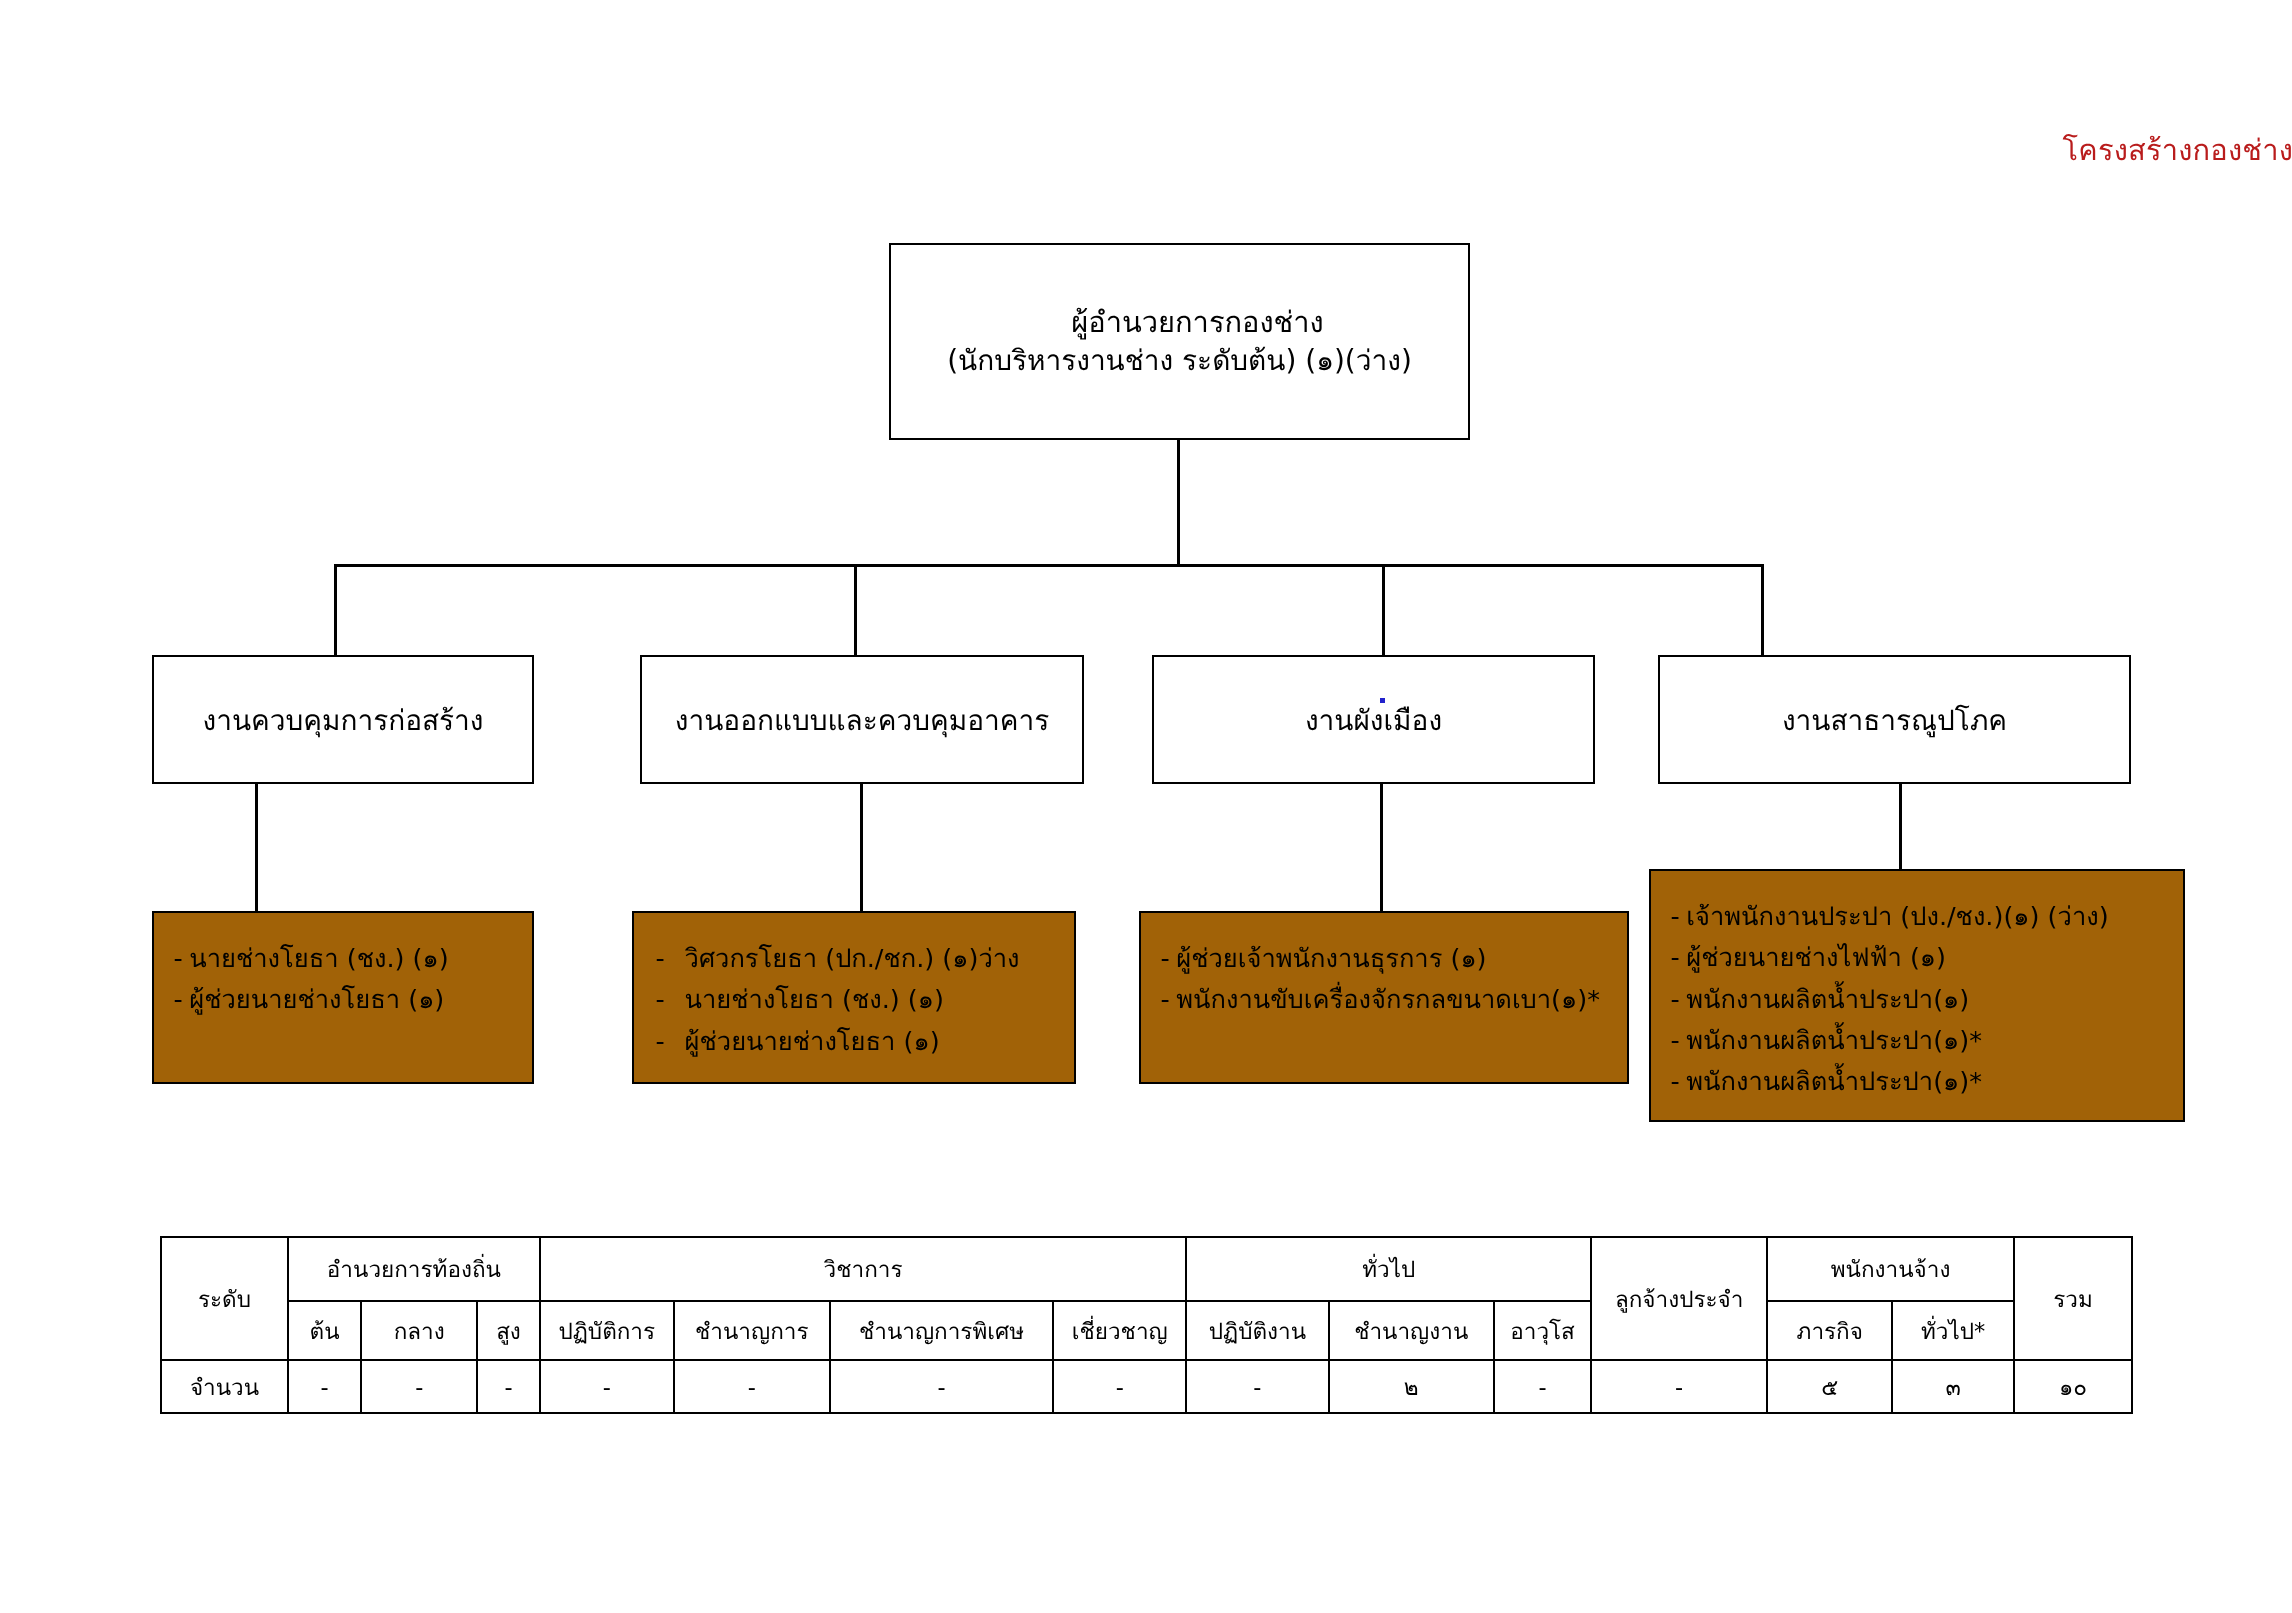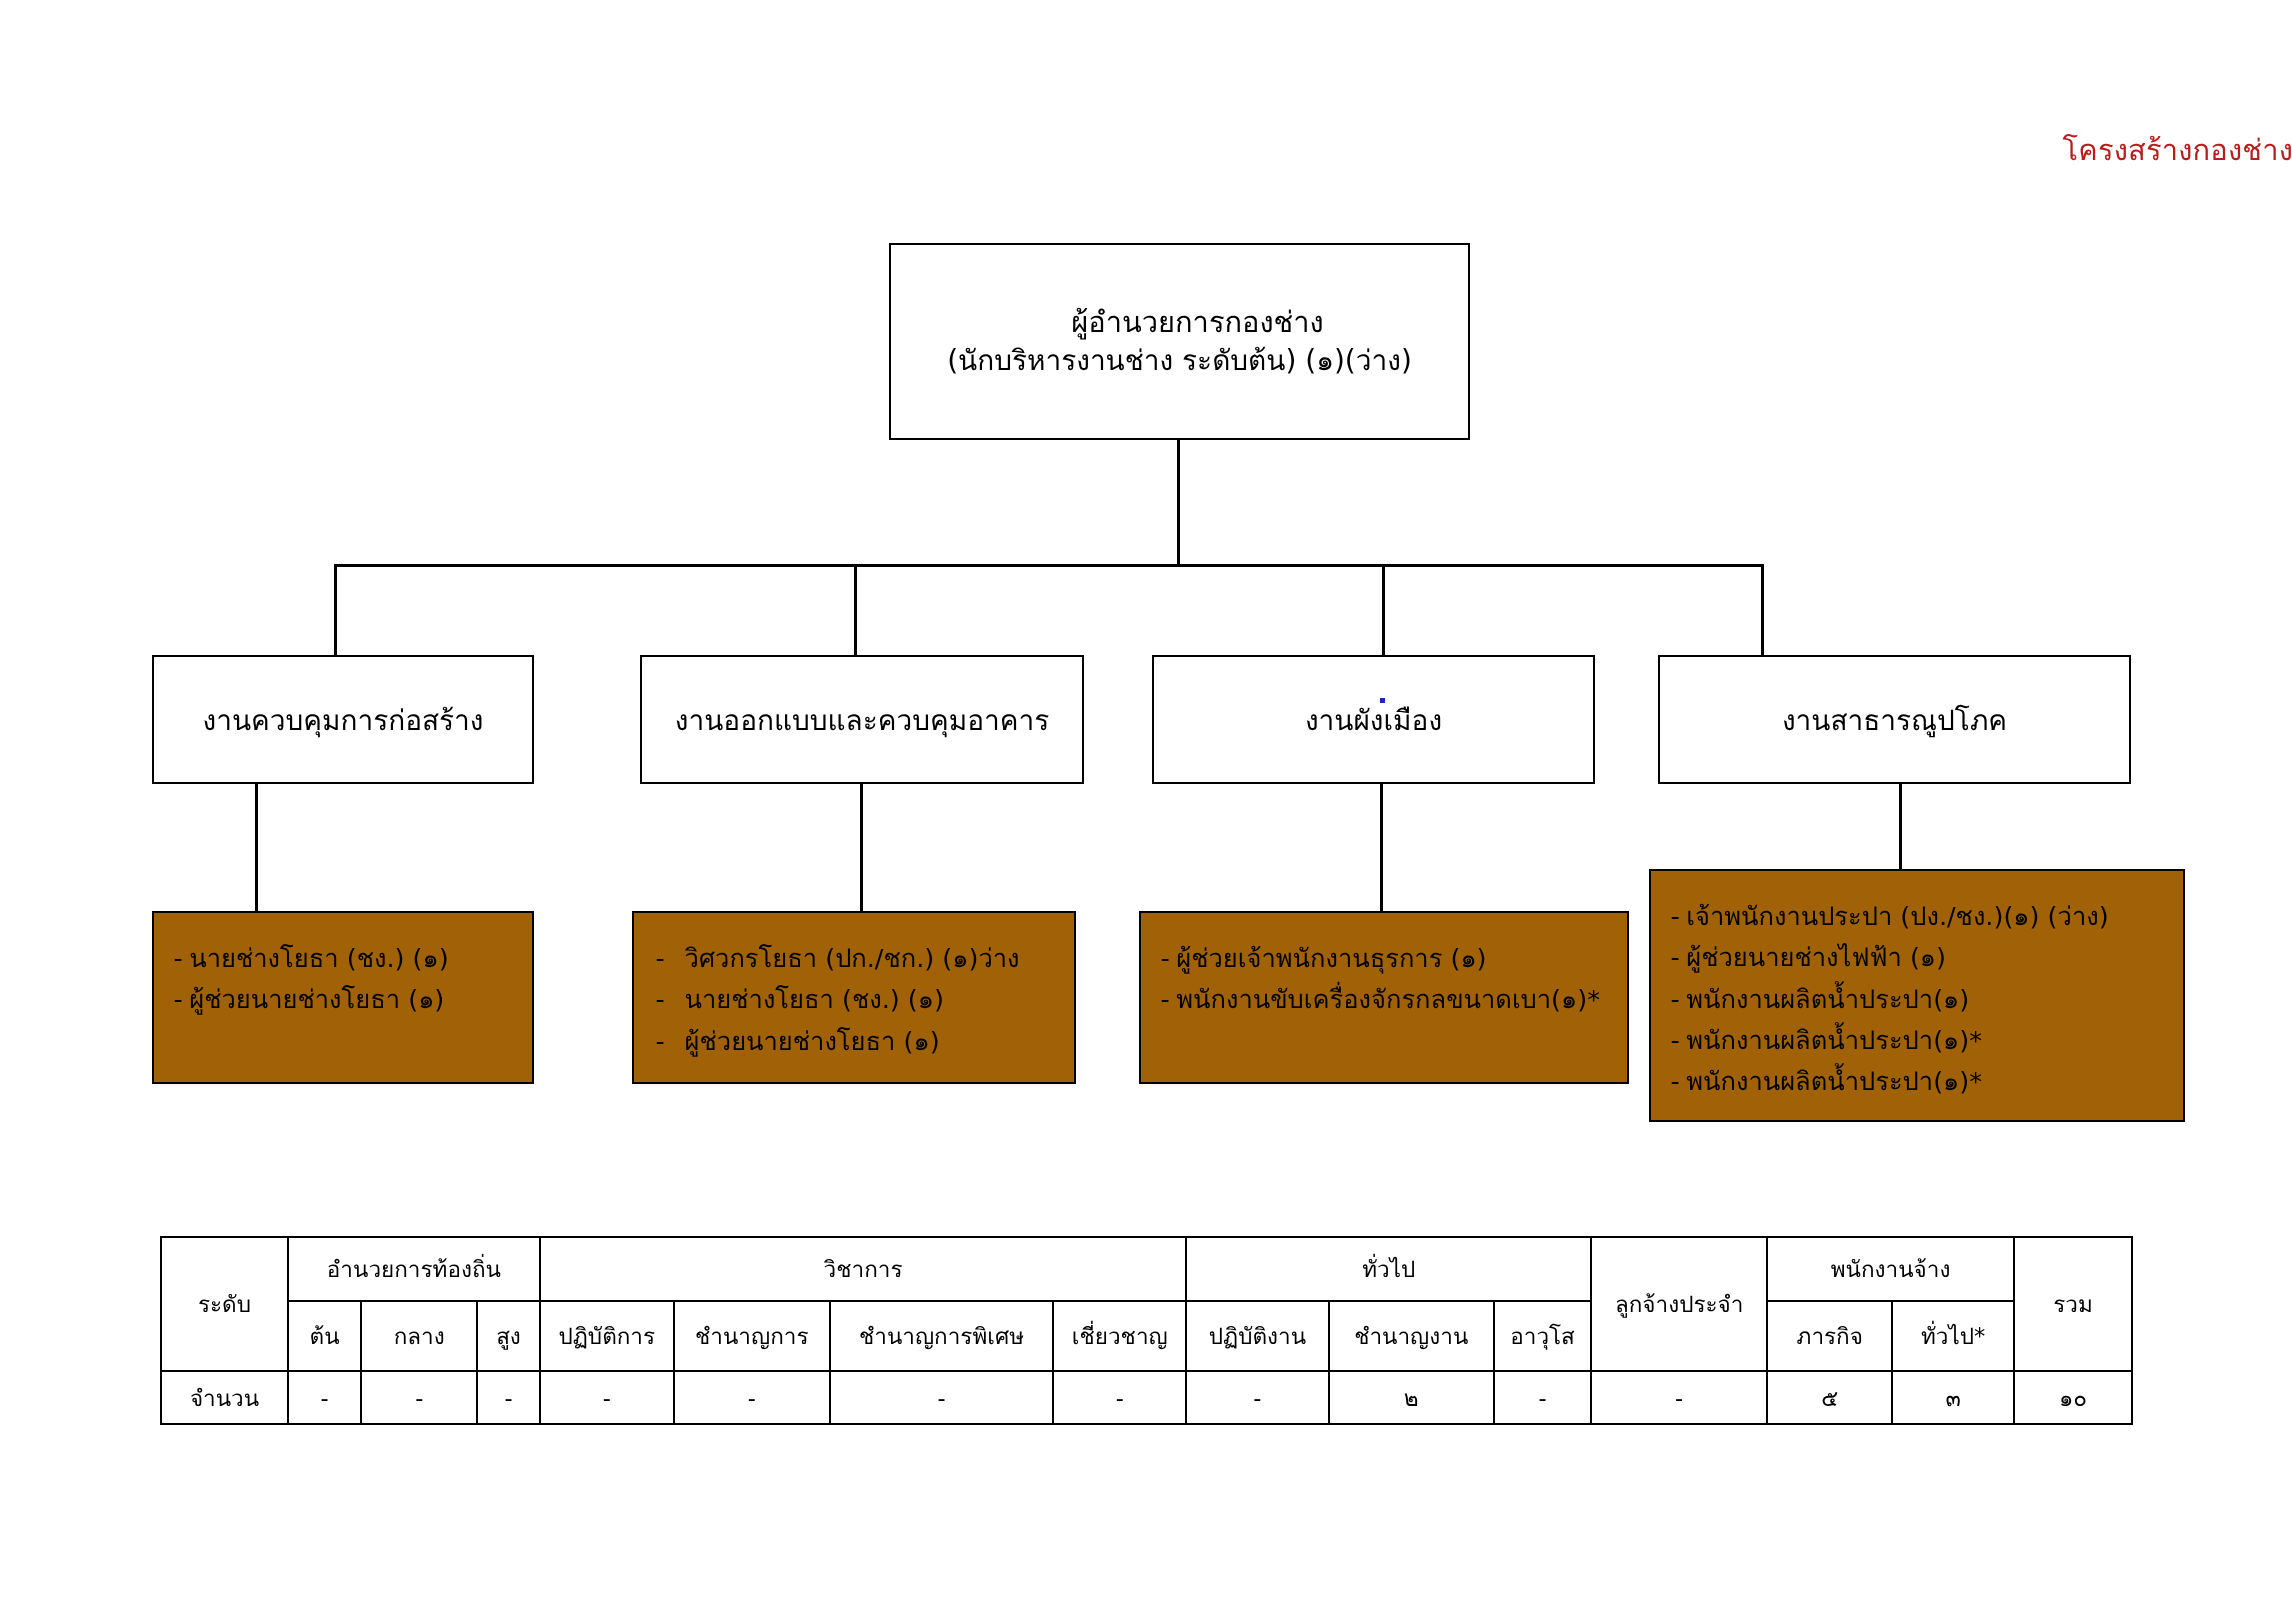--- a/index.html
+++ b/index.html
@@ -99,21 +99,21 @@
   .summary-table th,
   .summary-table td {
     border: 2px solid #000000;
     text-align: center;
     vertical-align: middle;
     font-weight: normal;
     padding: 3.9px 2px;
     white-space: nowrap;
   }
   .summary-table .grp-row th { height: 64px; }
-  .summary-table .sub-row th { height: 70px; }
+  .summary-table .sub-row th { height: 59px; }
   .summary-table tbody td { height: 53px; }
   .summary-table .tall { height: 129px; }
 </style>
 </head>
 <body>
 
 <div id="page">
 
   <div class="chart-title">โครงสร้างกองช่าง</div>
 

